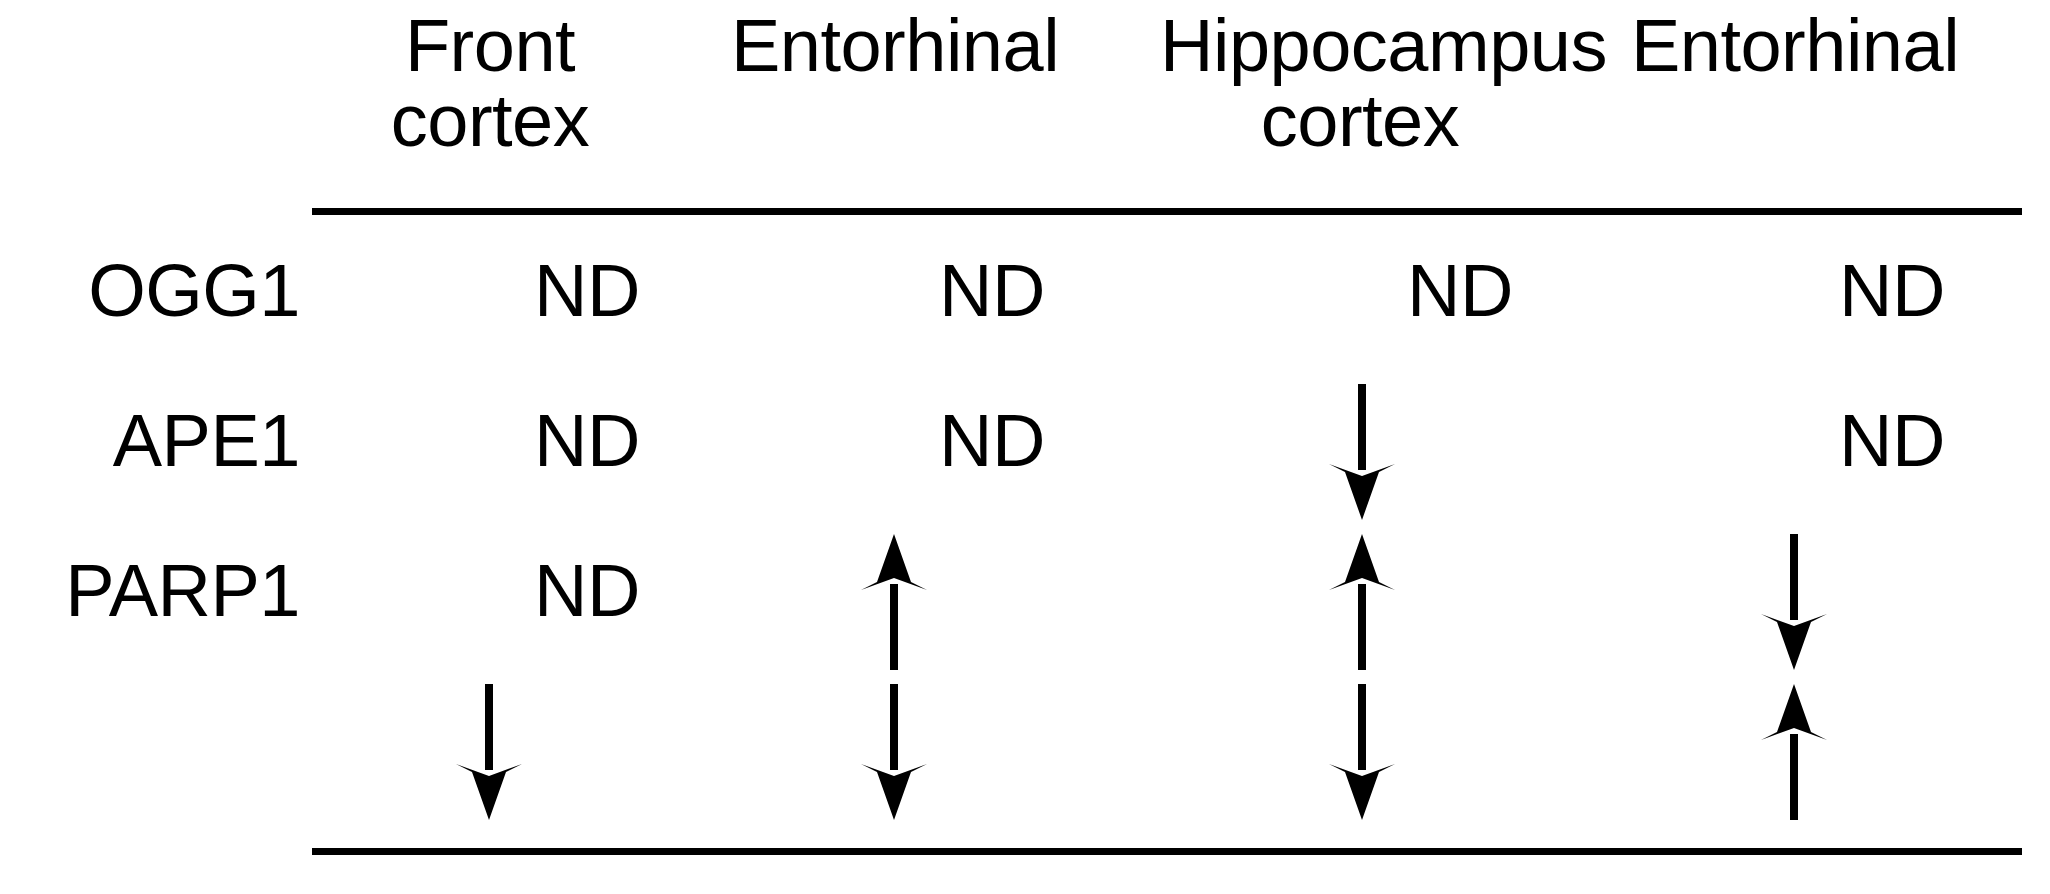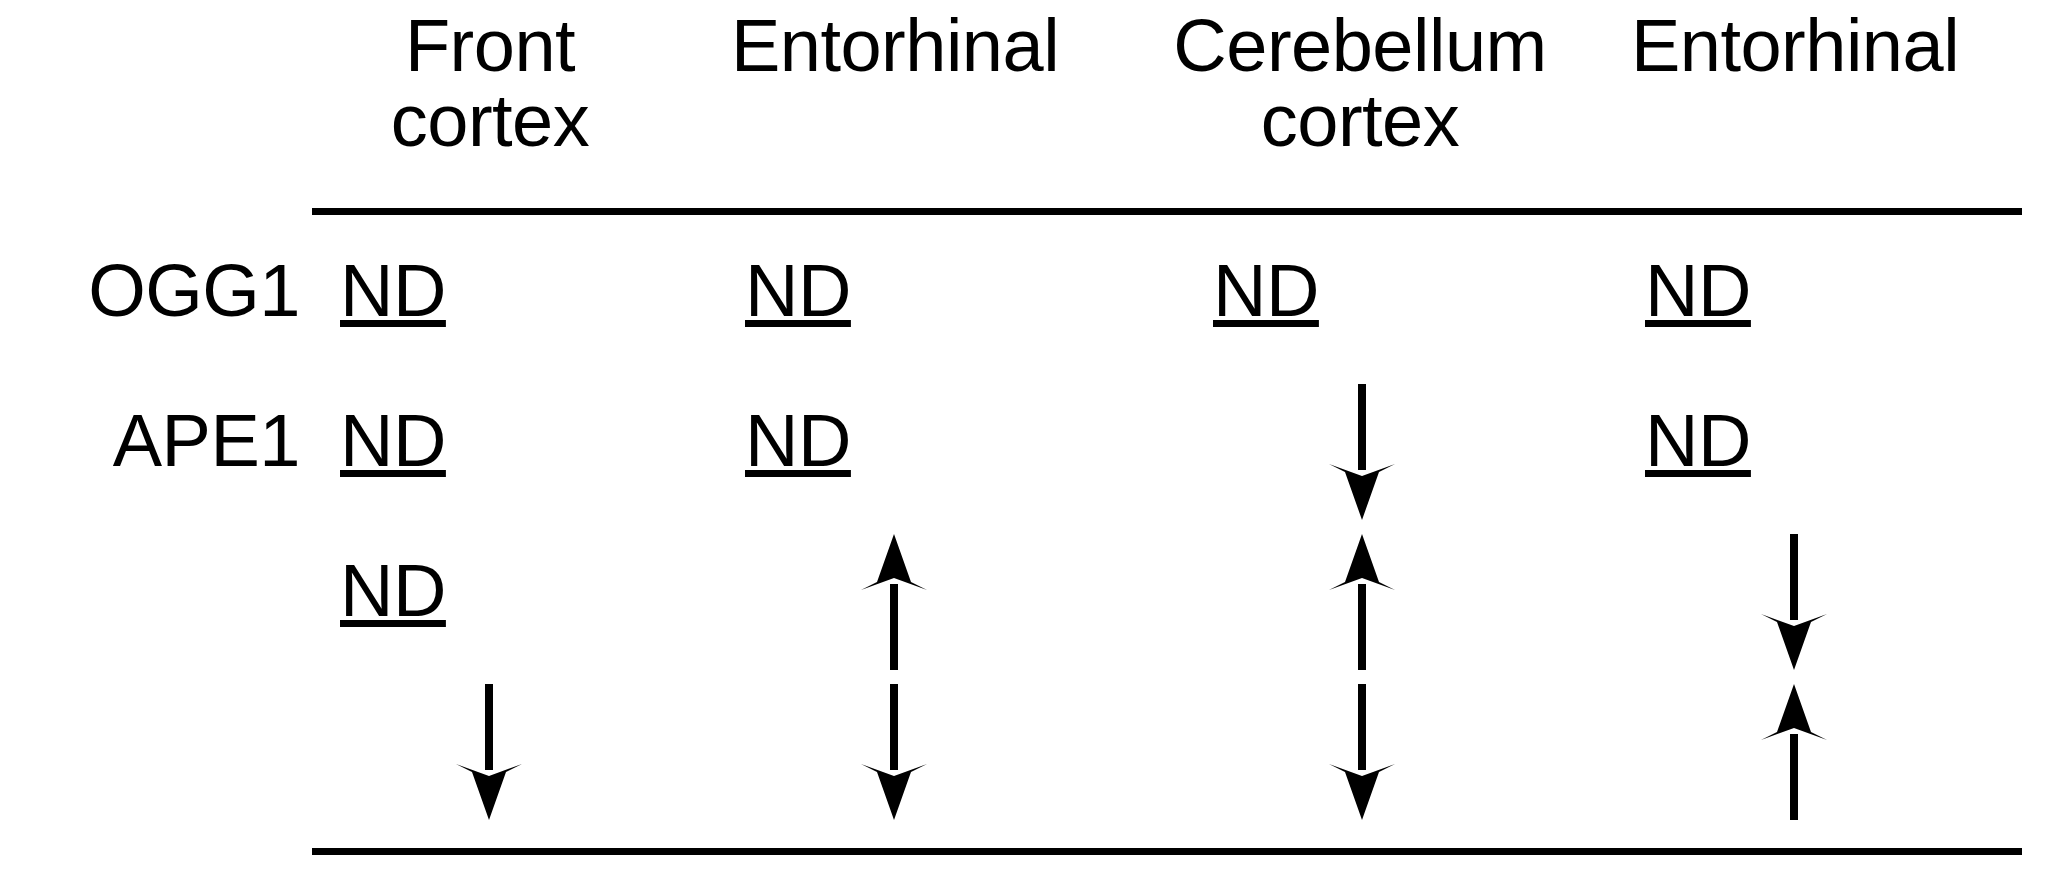--- a/index.html
+++ b/index.html
@@ -94,25 +94,24 @@
   .cell.c0 { left: 340px; width: 300px; }
   .cell.c1 { left: 745px; width: 300px; }
   .cell.c2 { left: 1213px; width: 300px; }
   .cell.c3 { left: 1645px; width: 300px; }
 
   .cell-nd {
     position: absolute;
     top: 28px;
     left: 0;
     width: 100%;
-    text-align: left;
+    text-align: right;
     font-size: 74px;
     line-height: 1;
     letter-spacing: -0.5px;
-    text-decoration: underline;
   }
 
   .cell-arrow {
     position: absolute;
     top: 8px;
     left: 0;
     width: 100%;
     height: 136px;
     display: flex;
     align-items: center;
@@ -123,21 +122,21 @@
 </head>
 <body>
 
 <div class="figure">
   <div class="table">
 
     <div class="col-head-row">
       <div class="col-head c0">Front
 cortex</div>
       <div class="col-head c1">Entorhinal</div>
-      <div class="col-head c2">Cerebellum
+      <div class="col-head c2">Hippocampus
 cortex</div>
       <div class="col-head c3">Entorhinal</div>
     </div>
 
     <div class="rule top"></div>
 
     <div class="rows">
 
       <div class="row">
         <div class="row-label">OGG1</div>
@@ -170,20 +169,21 @@
               <path d="M 14 80 L 30 88 L 47 136 L 64 88 L 80 80 L 47 92 Z" fill="#000"></path>
             </svg>
           </div>
         </div>
         <div class="cell c3">
           <div class="cell-nd">ND</div>
         </div>
       </div>
 
       <div class="row">
+        <div class="row-label">PARP1</div>
         <div class="cell c0">
           <div class="cell-nd">ND</div>
         </div>
         <div class="cell c1">
           <div class="cell-arrow">
             <svg width="96" height="136" viewBox="0 0 96 136" aria-hidden="true">
               <rect x="43" y="50" width="8" height="86" fill="#000"></rect>
               <path d="M 14 56 L 30 48 L 47 0 L 64 48 L 80 56 L 47 44 Z" fill="#000"></path>
             </svg>
           </div>

